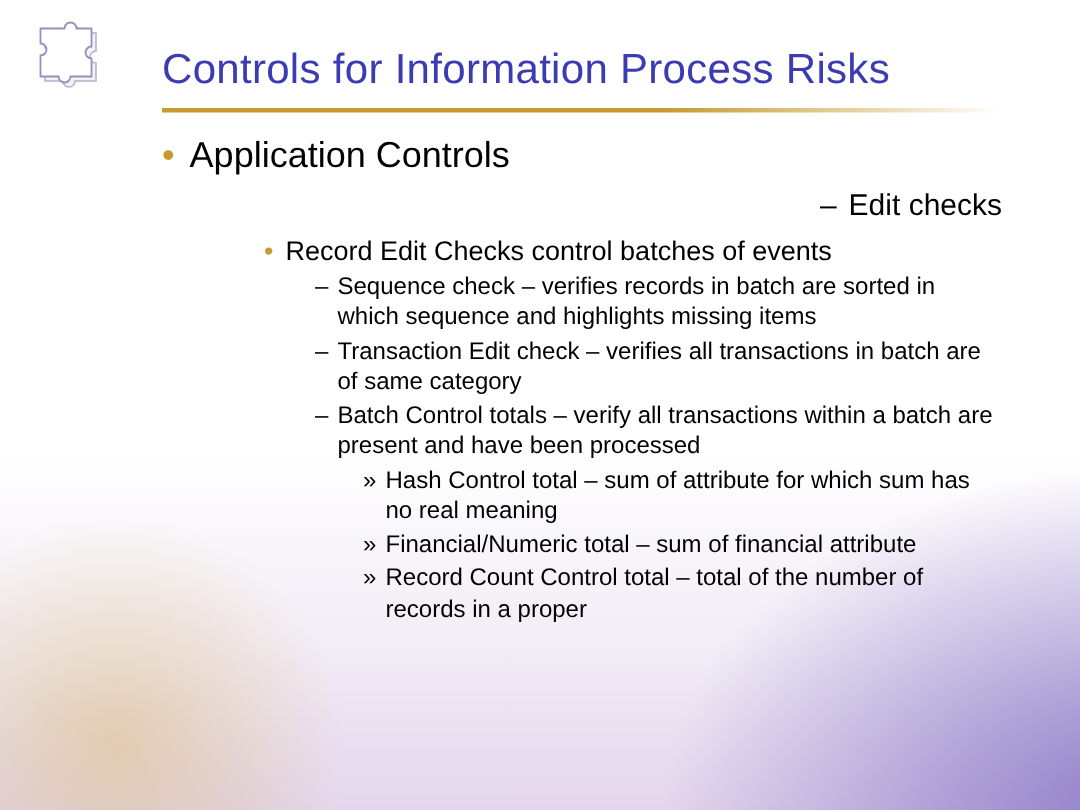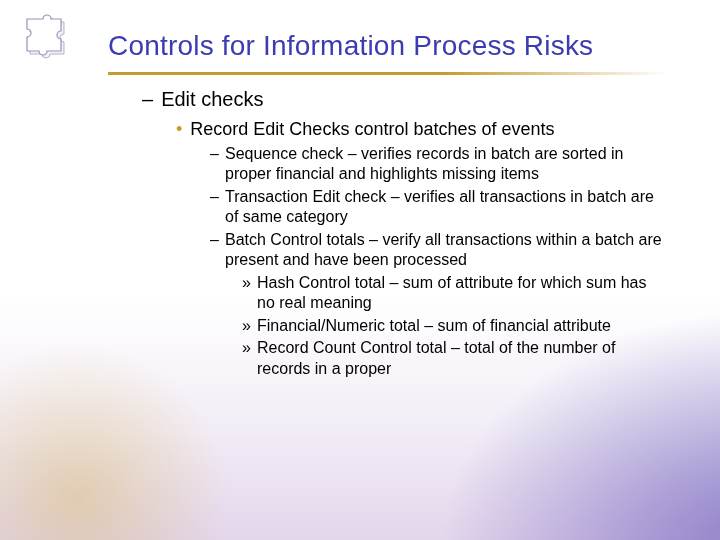--- a/index.html
+++ b/index.html
@@ -46,21 +46,21 @@
   }
   .content {
     position: absolute;
     top: 84px;
     left: 108px;
     width: 560px;
     color: #000;
   }
   .lvl1 { font-size: 24px; margin: 6px 0 8px 0; }
   .lvl1 .b { color: #c59a2f; margin-right: 10px; }
-  .lvl2 { font-size: 20px; margin: 4px 0 8px 34px; }
+  .lvl2 { font-size: 20px; margin: 4px 0 8px 34px; text-align: right; }
   .lvl2 .b { margin-right: 8px; }
   .lvl3 { font-size: 18px; margin: 4px 0 4px 68px; }
   .lvl3 .b { color: #c59a2f; margin-right: 8px; }
   .lvl4 { font-size: 16px; margin: 2px 0 2px 102px; line-height: 1.28; }
   .lvl4 .b { margin-right: 7px; display: inline-block; width: 8px; }
   .lvl4 .t { display: inline; }
   .lvl4wrap { display: flex; }
   .lvl4wrap .t { flex: 1; }
   .lvl5 { font-size: 16px; margin: 2px 0 2px 134px; line-height: 1.28; }
   .lvl5 .b { margin-right: 7px; display: inline-block; width: 8px; }
@@ -84,33 +84,36 @@
       <path d="M8 10 h16 a4 4 0 0 1 8 0 h10 v12 a4 4 0 0 0 0 8 v12 h-14 a4 4 0 0 1 -8 0 h-12 v-14 a4 4 0 0 0 0 -8 z" fill="#f4f2f7" stroke="#b7afc9" stroke-width="1"></path>
       <path d="M5 7 h16 a4 4 0 0 1 8 0 h10 v12 a4 4 0 0 0 0 8 v12 h-14 a4 4 0 0 1 -8 0 h-12 v-14 a4 4 0 0 0 0 -8 z" fill="#ffffff" stroke="#9a8fbc" stroke-width="1.2"></path>
     </svg>
   </div>
 
   <div class="title">Controls for Information Process Risks</div>
   <div class="hr"></div>
 
   <div class="content">
 
+    <div class="lvl1">
+      <span class="b">•</span><span class="t">Application Controls</span>
+    </div>
 
     <div class="lvl2">
       <span class="b">–</span><span class="t">Edit checks</span>
     </div>
 
     <div class="lvl3">
       <span class="b">•</span><span class="t">Record Edit Checks control batches of events</span>
     </div>
 
     <div class="lvl4">
       <div class="lvl4wrap">
           <span class="b">–</span>
-          <span class="t">Sequence check – verifies records in batch are sorted in proper financial and highlights missing items</span>
+          <span class="t">Sequence check – verifies records in batch are sorted in which sequence and highlights missing items</span>
         </div>
     </div>
     <div class="lvl4">
       <div class="lvl4wrap">
           <span class="b">–</span>
           <span class="t">Transaction Edit check – verifies all transactions in batch are of same category</span>
         </div>
     </div>
     <div class="lvl4">
       <div class="lvl4wrap">

